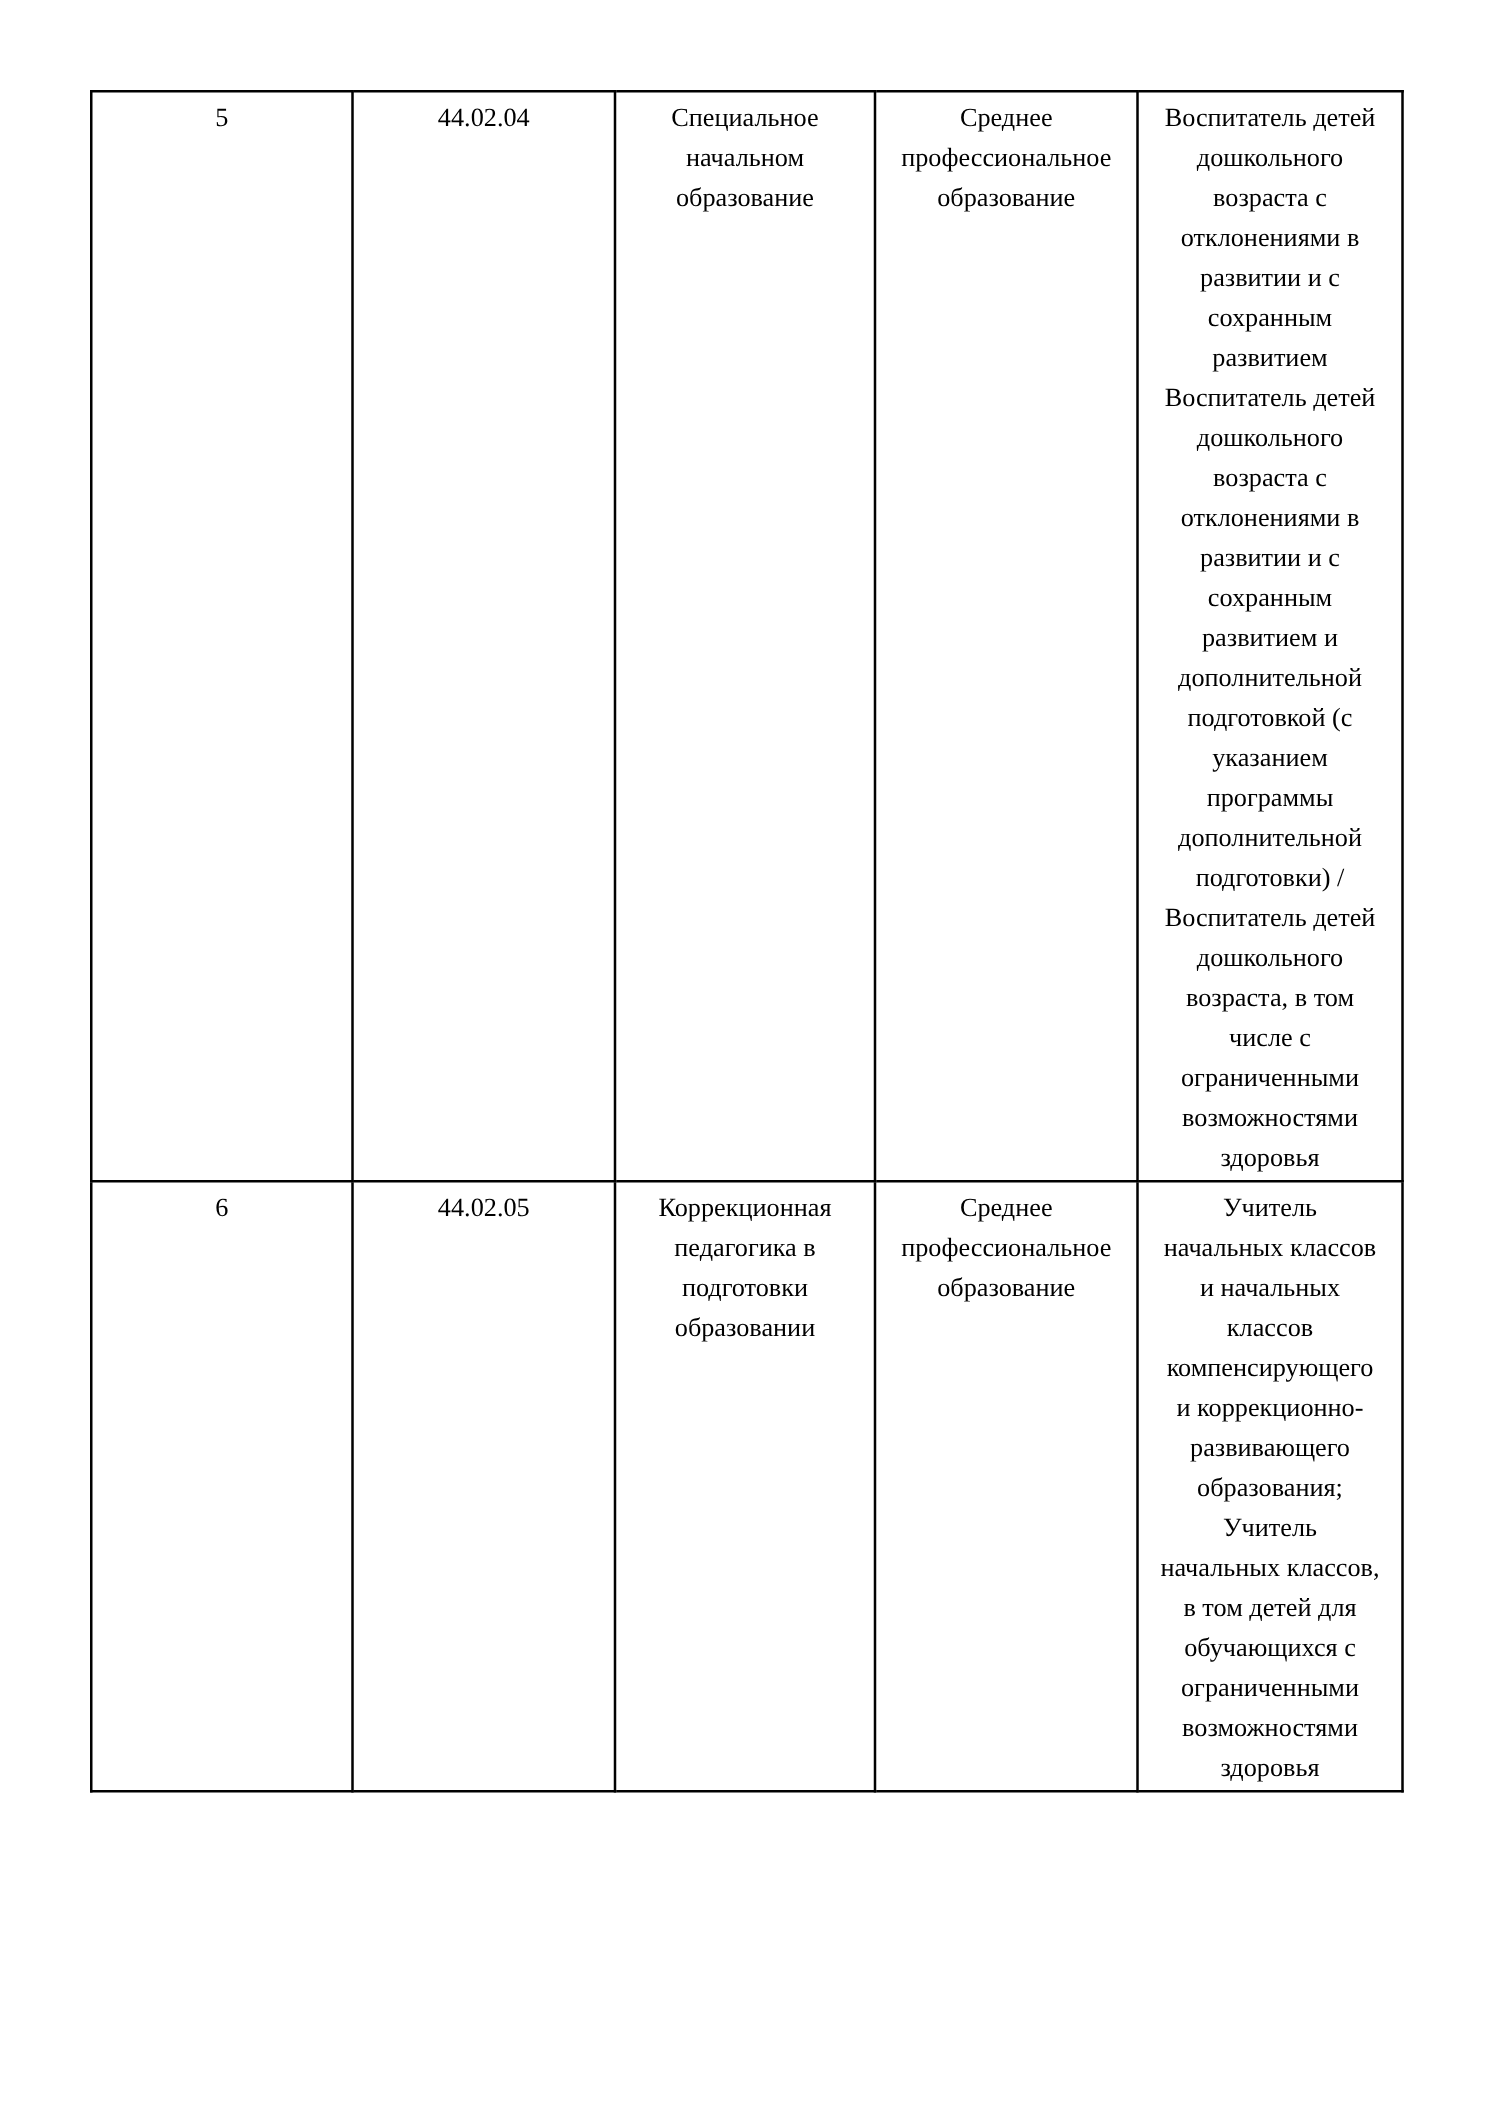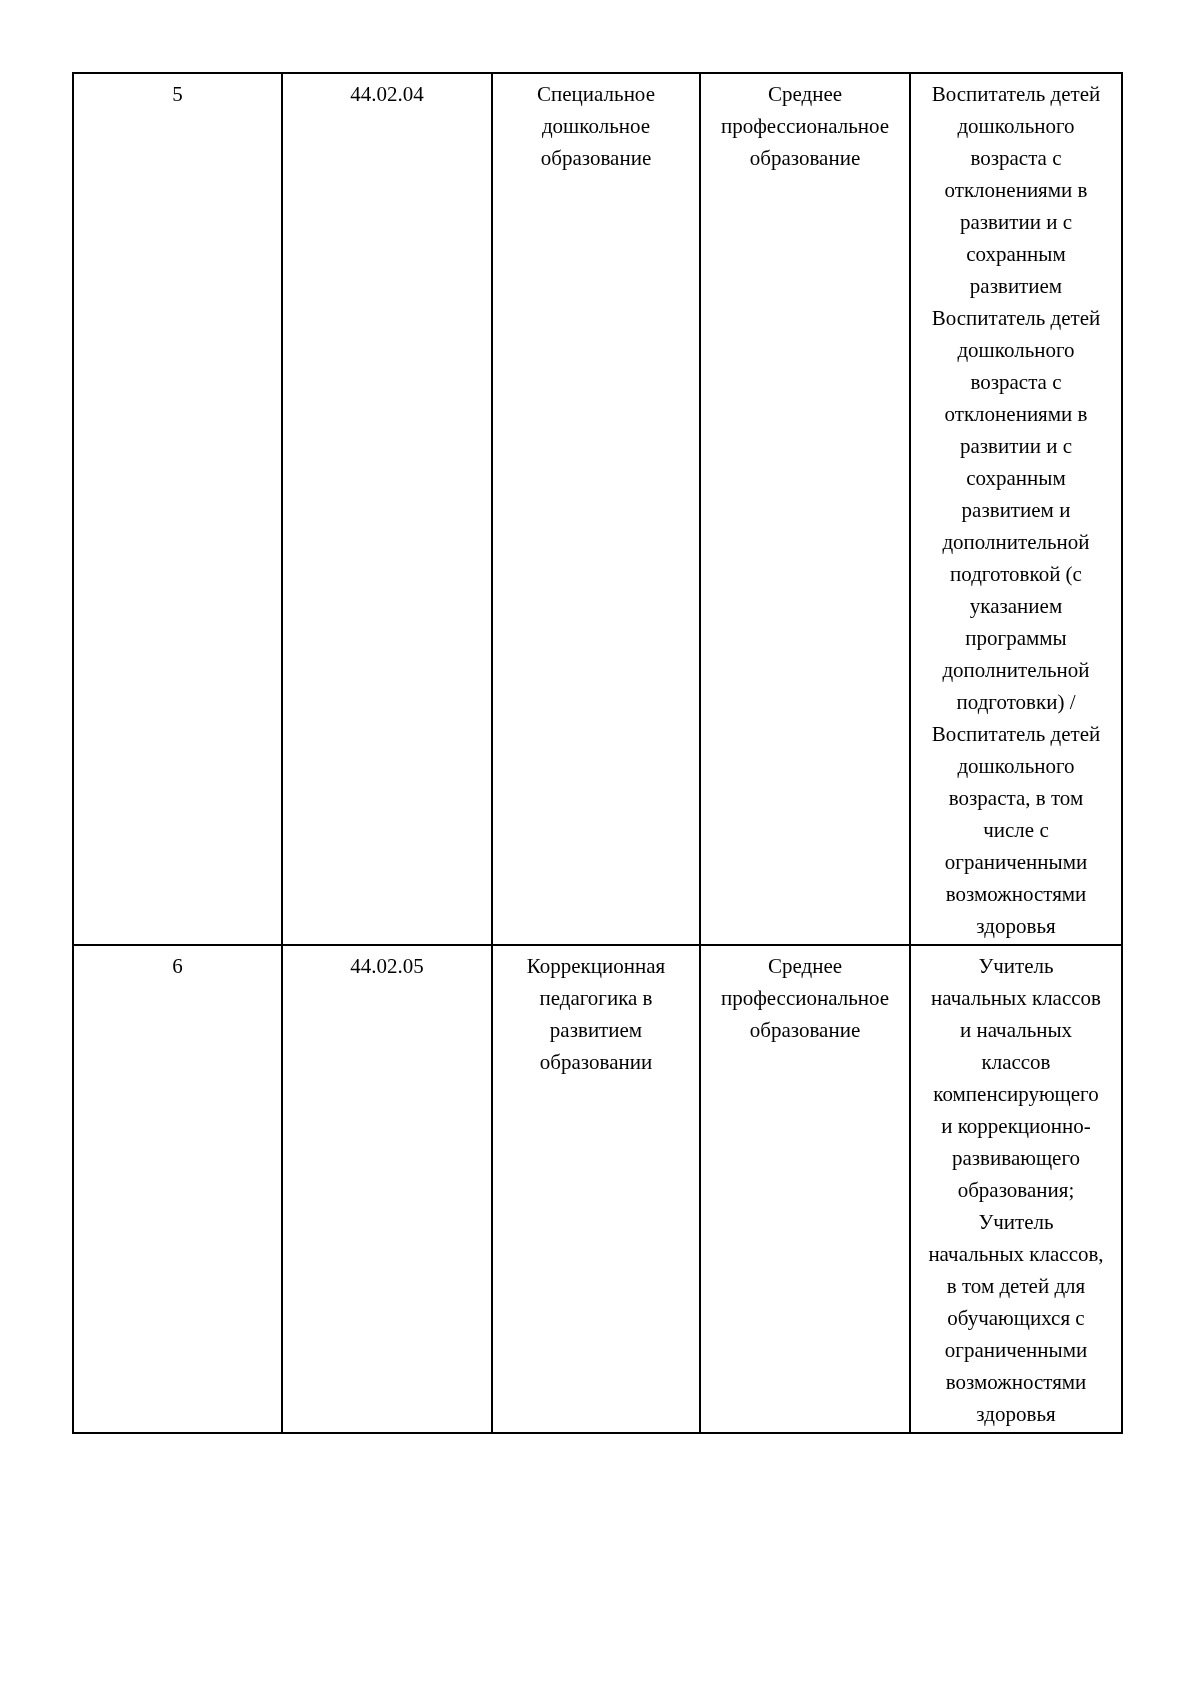--- a/index.html
+++ b/index.html
@@ -58,21 +58,21 @@
     <tbody>
       <tr class="row-5">
         <td>
           <span class="cell-text">5</span>
         </td>
         <td>
           <span class="cell-text">44.02.04</span>
         </td>
         <td>
           <span class="cell-text">Специальное
-дошкольное
+начальном
 образование</span>
         </td>
         <td>
           <span class="cell-text">Среднее
 профессиональное
 образование</span>
         </td>
         <td>
           <span class="cell-text">Воспитатель детей
 дошкольного
@@ -106,21 +106,21 @@
       <tr class="row-6">
         <td>
           <span class="cell-text">6</span>
         </td>
         <td>
           <span class="cell-text">44.02.05</span>
         </td>
         <td>
           <span class="cell-text">Коррекционная
 педагогика в
-развитием
+подготовки
 образовании</span>
         </td>
         <td>
           <span class="cell-text">Среднее
 профессиональное
 образование</span>
         </td>
         <td>
           <span class="cell-text">Учитель
 начальных классов

